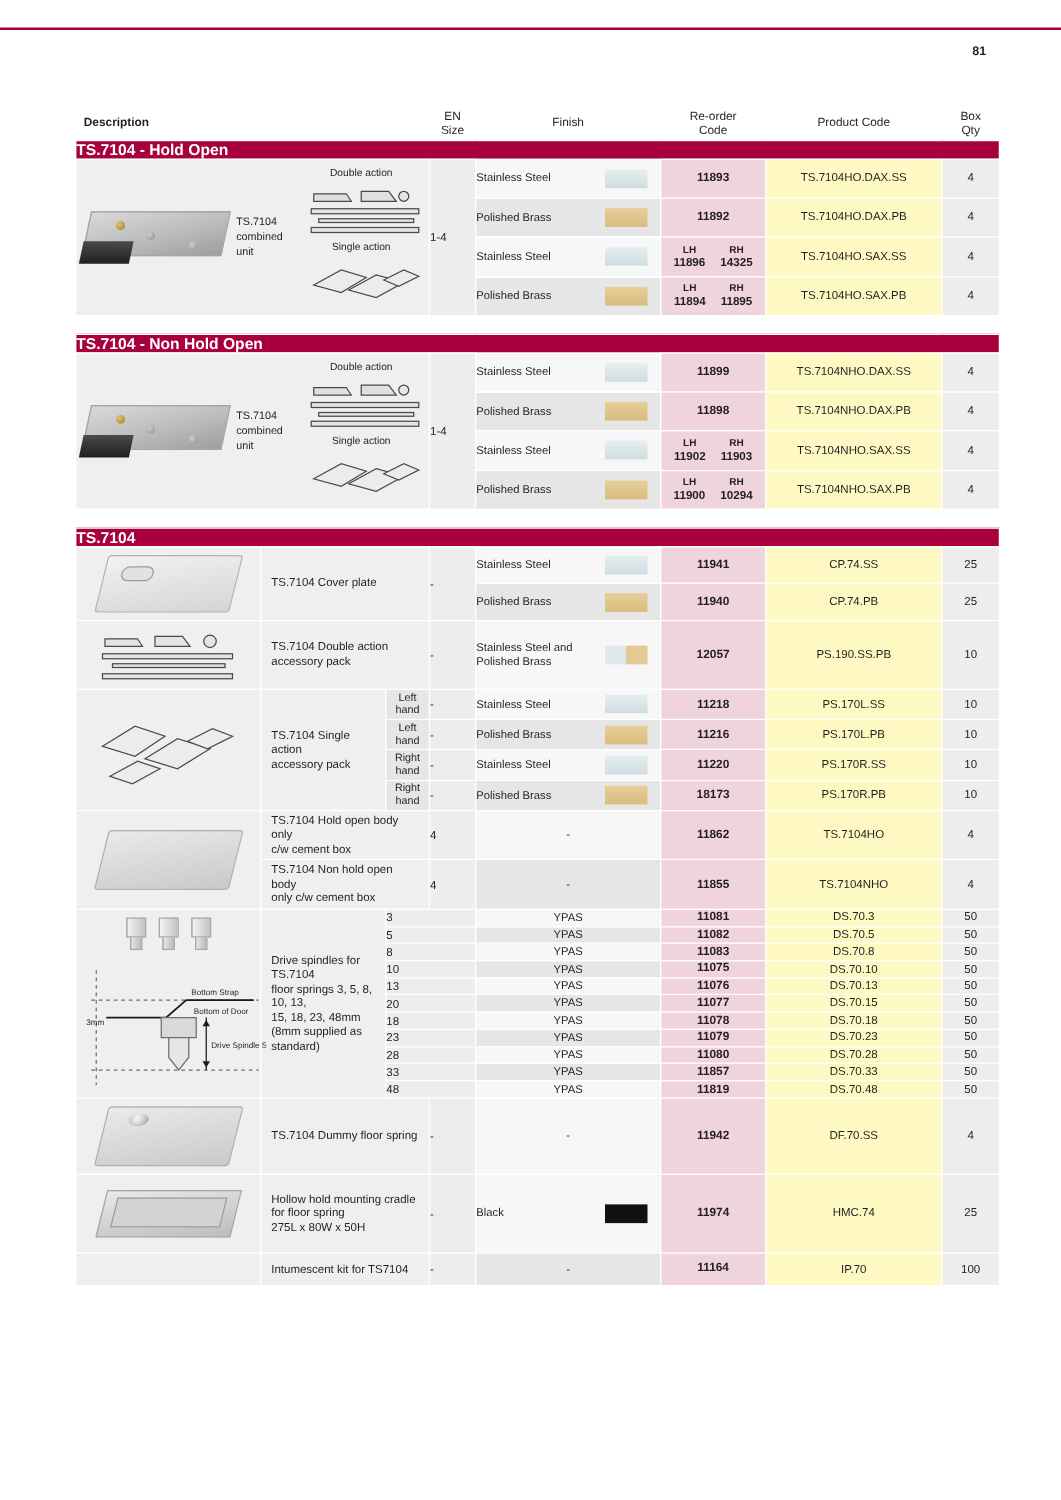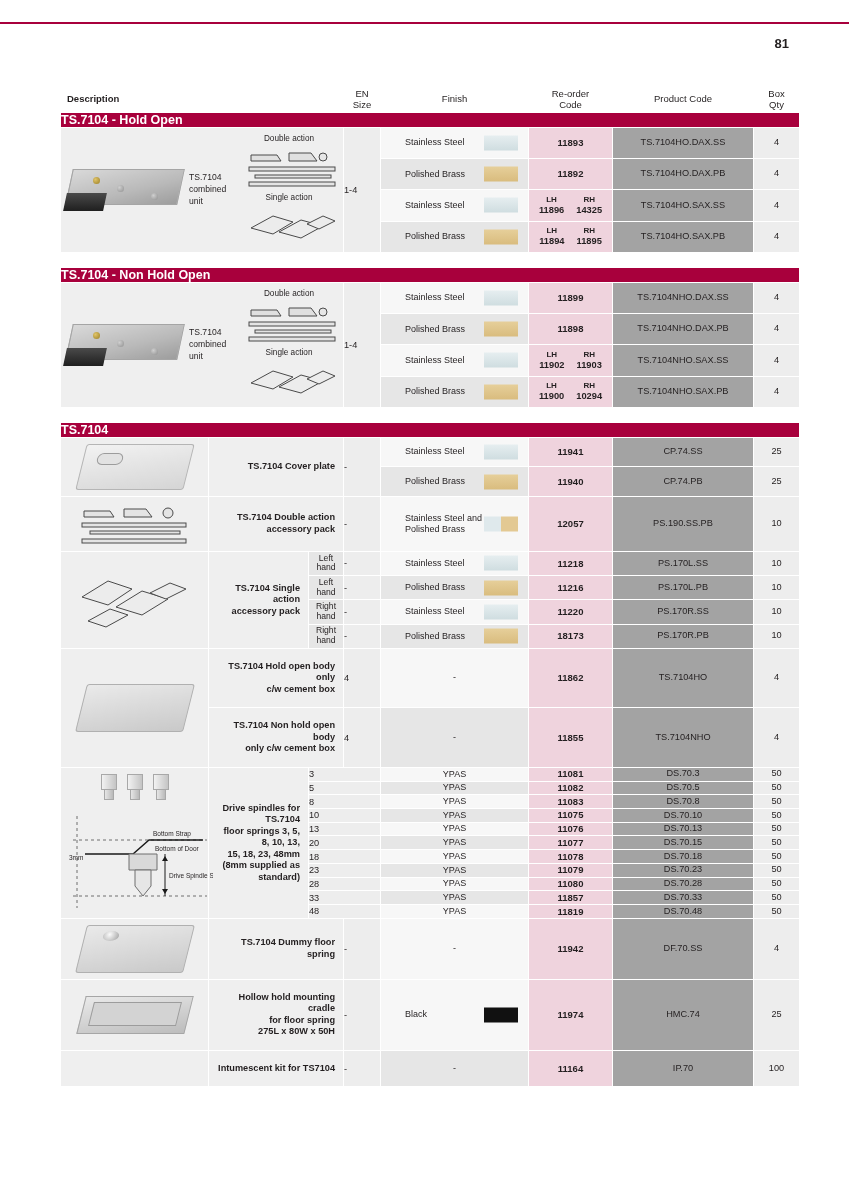--- a/index.html
+++ b/index.html
@@ -20,21 +20,21 @@
   }
   .top-rule {
     position: absolute;
     left: 0; top: 22px;
     width: 849px; height: 2px;
     background: #a8003c;
   }
   .page-number {
     position: absolute;
     right: 60px; top: 36px;
-    font-size: 13px;
+    font-size: 10px;
     font-weight: bold;
     color: #231f20;
   }
   .content {
     position: absolute;
     left: 60px; top: 88px;
     width: 729px;
   }
   table.grid {
     border-collapse: collapse;
@@ -61,27 +61,27 @@
     background: #a8003c;
     color: #ffffff;
     font-size: 12.5px;
     font-weight: bold;
     padding: 9px 12px;
     border: 1px solid #ffffff;
   }
   .gapRow td { border: none; background: #ffffff; height: 14px; padding:0; }
 
   .cell { font-size: 9px; text-align: center; line-height: 1.25; }
-  .cell.desc { text-align: right; padding: 12px 8px; font-size: 9.2px; font-weight: bold; }
-  .cell.finish { text-align: left; padding: 6px 24px; position: relative; }
+  .cell.desc { text-align: left; padding: 2px 8px; font-size: 9.2px; }
+  .cell.finish { text-align: left; padding: 6px 0; position: relative; }
   .g-light { background: #efefef; }
   .g-mid   { background: #e6e6e6; }
   .g-white { background: #f7f7f7; }
   .pink    { background: #efd3dd; font-weight: bold; font-size: 9.5px; }
-  .prod    { background: #a3a3a3; font-size: 9.2px; }
+  .prod    { background: #fef9c3; font-size: 9.2px; }
   .qty     { background: #ededed; font-size: 9.2px; }
   .size    { background: #ededed; font-size: 9.2px; }
 
   .swatch {
     display: inline-block;
     width: 34px; height: 15px;
     vertical-align: middle;
     position: absolute;
     right: 10px;
     top: 50%;

